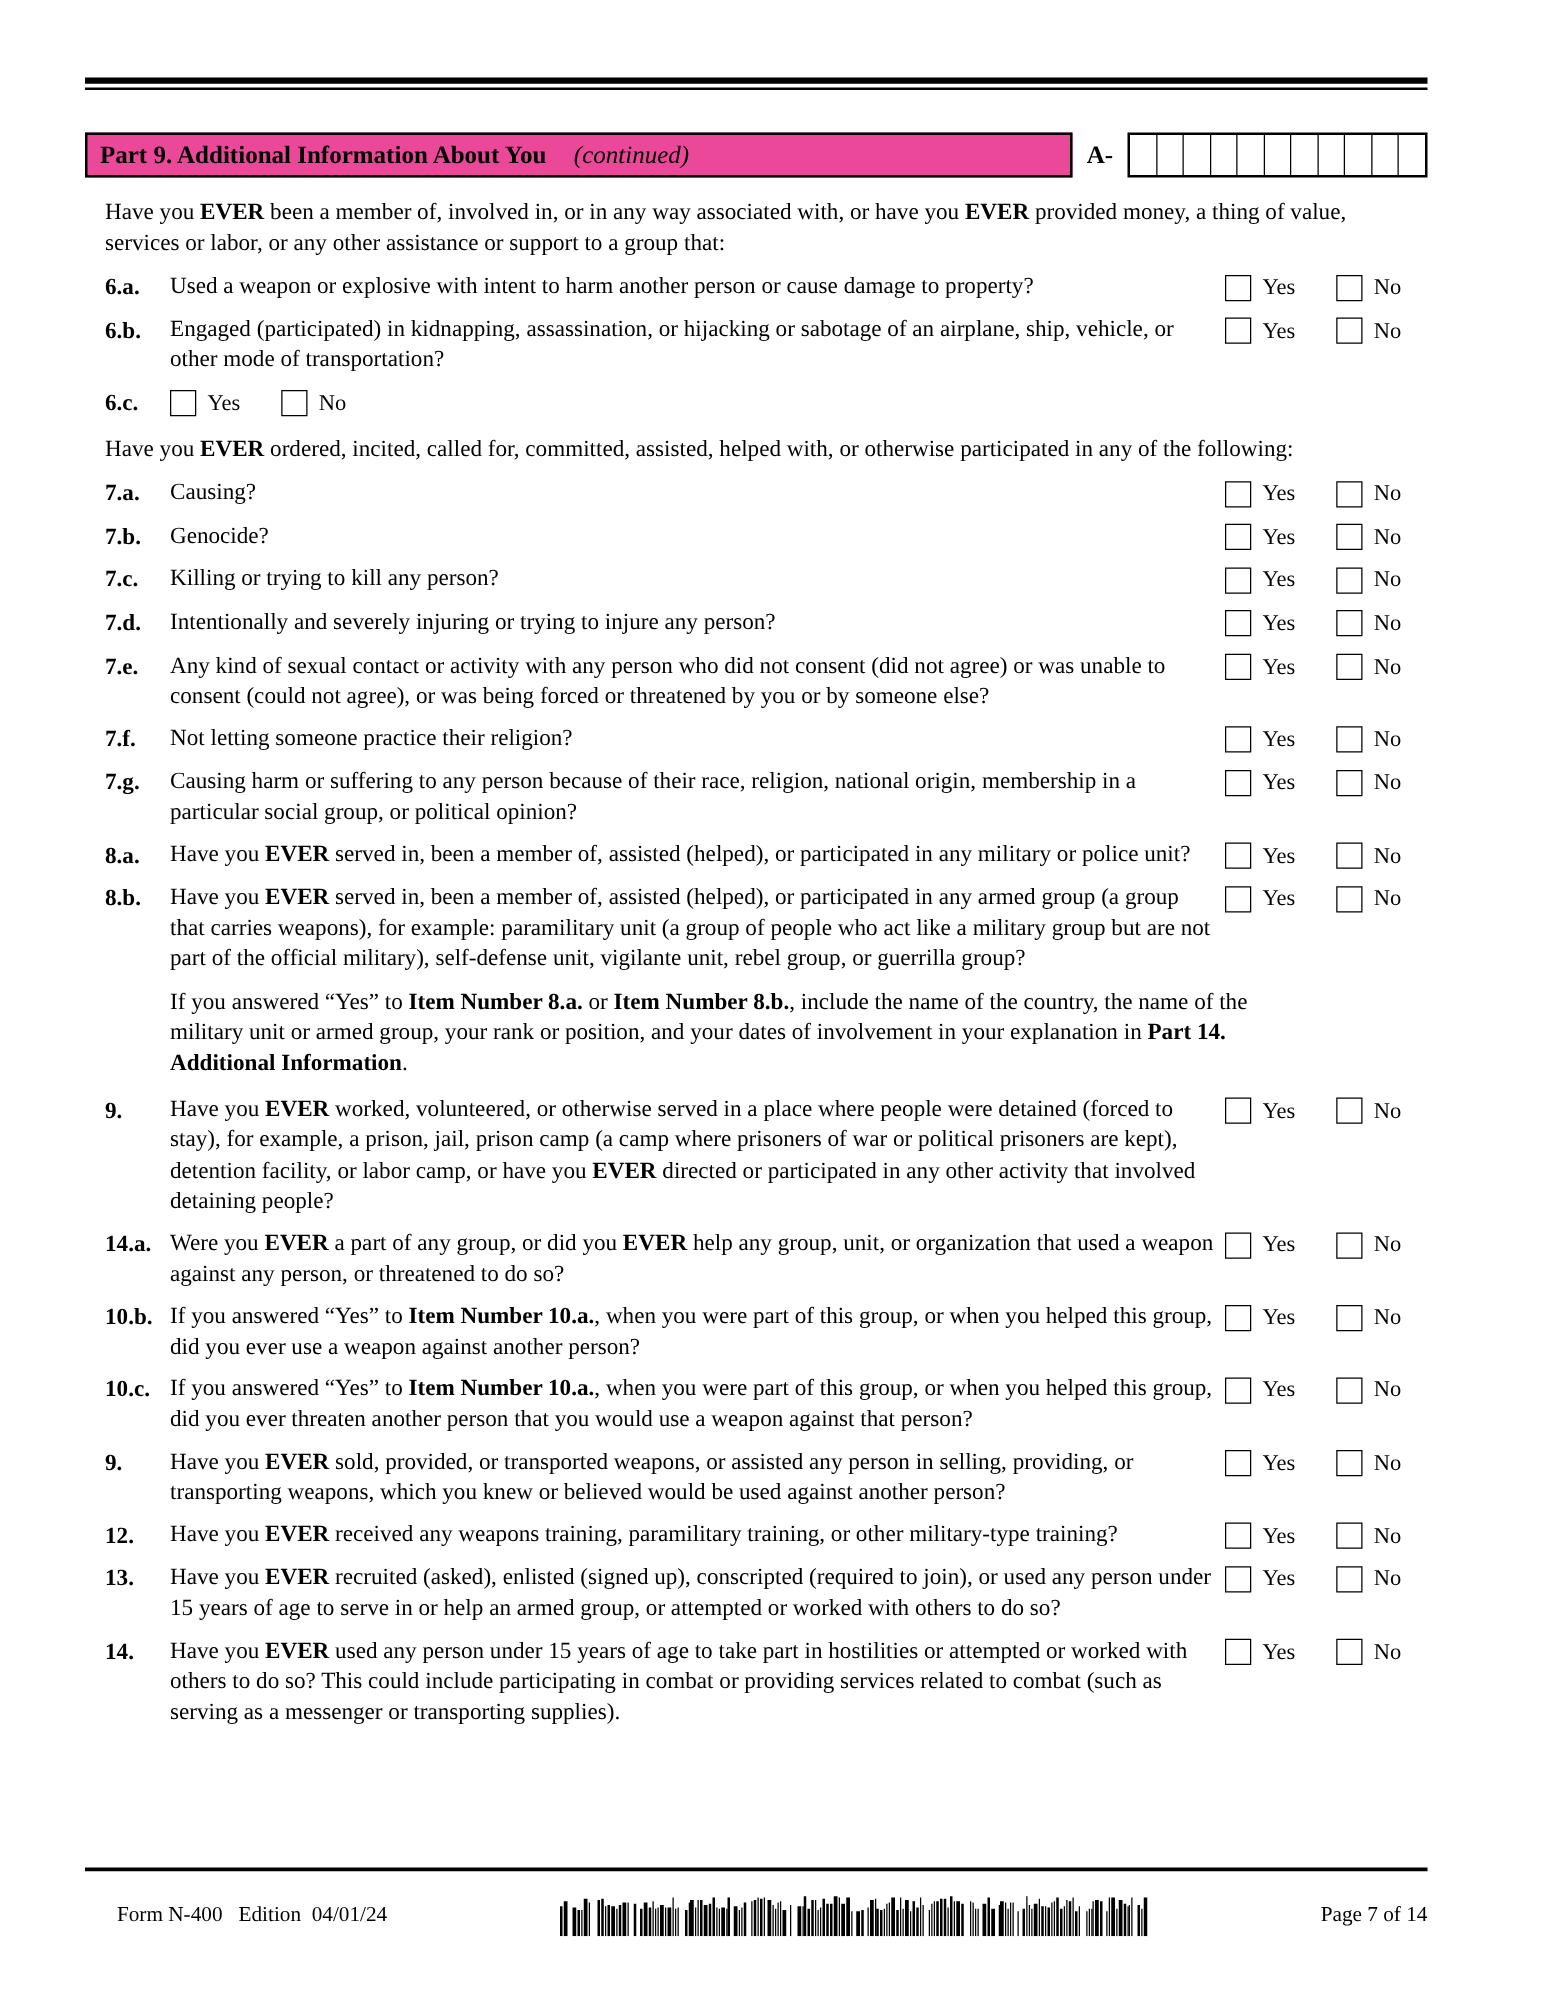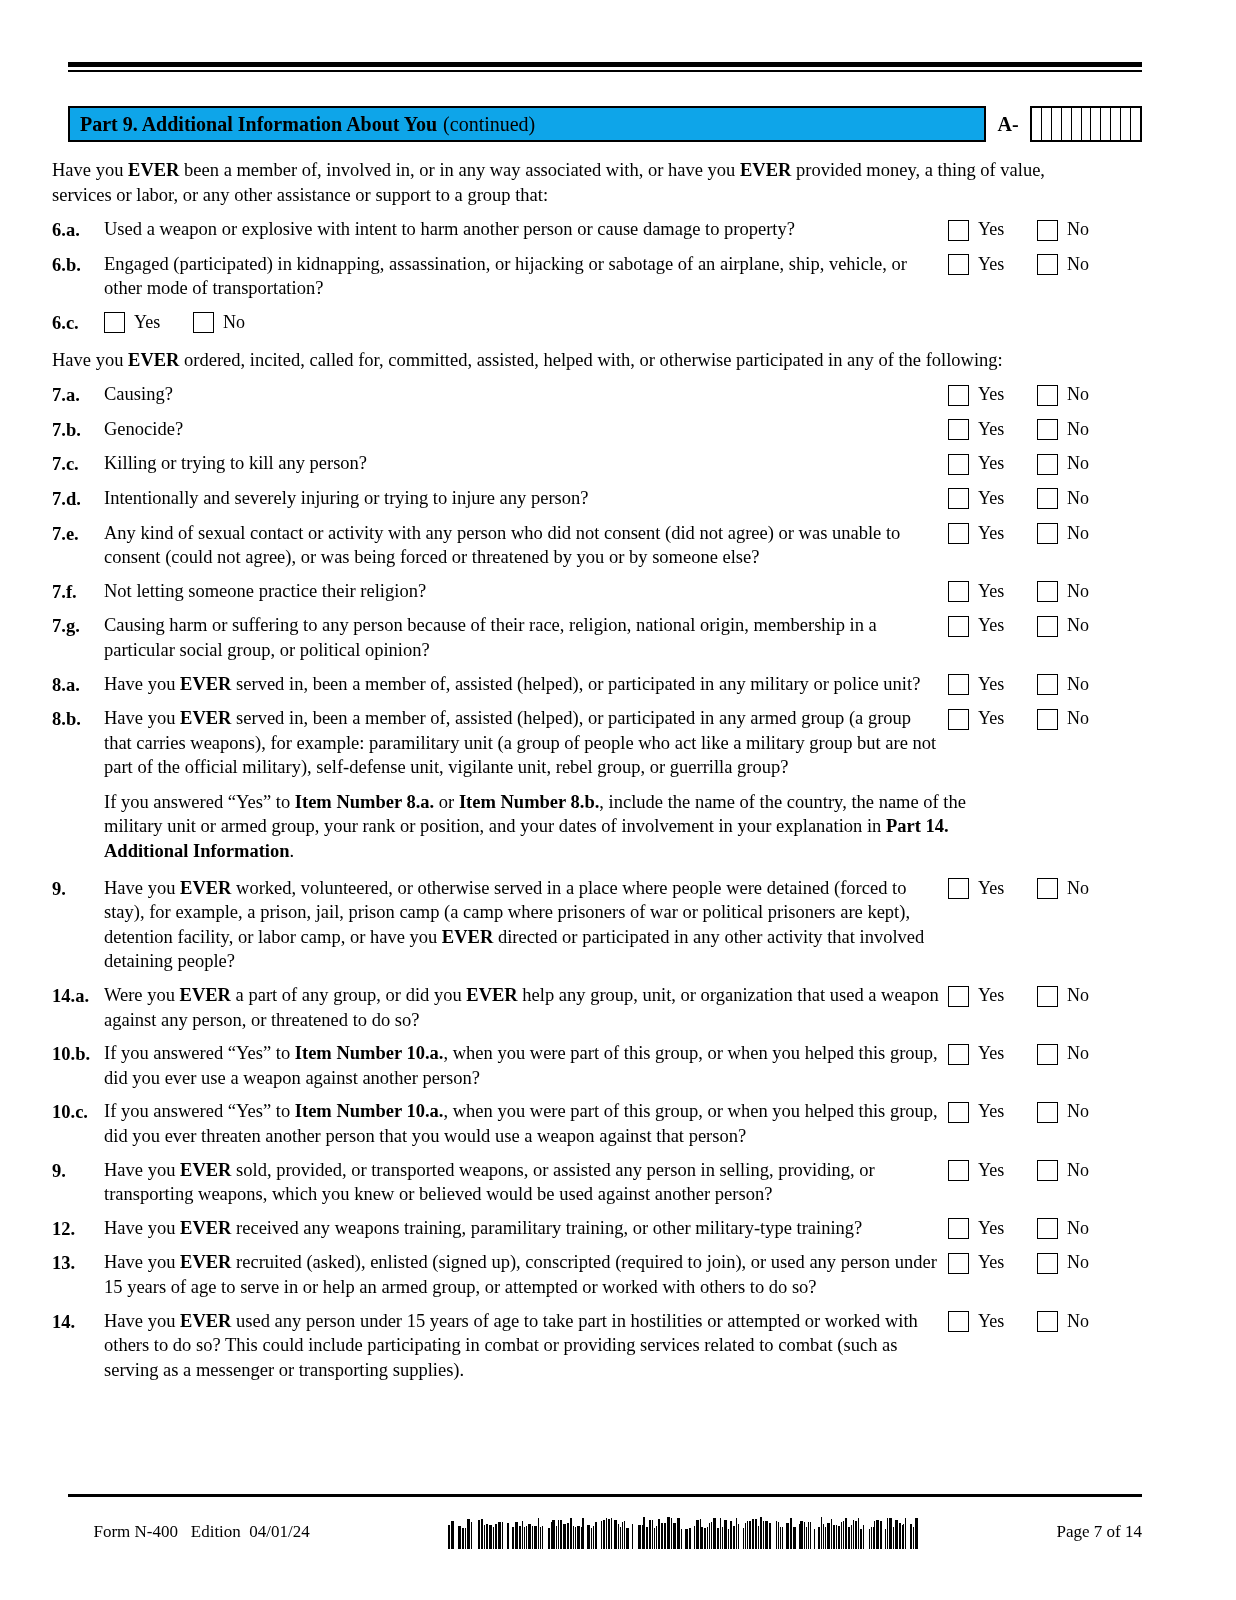--- a/index.html
+++ b/index.html
@@ -42,23 +42,23 @@
   .header-band {
     position: absolute;
     left: 68px;
     top: 106px;
     width: 1074px;
     height: 36px;
     display: flex;
     align-items: stretch;
   }
   .part-box {
-    width: 918px;
+    width: 790px;
     border: 2px solid #000;
-    background: #0ea5e9;
+    background: #ec4899;
     display: flex;
     align-items: center;
     padding-left: 10px;
     box-sizing: border-box;
     font-size: 20px;
   }
   .part-box b { font-weight: bold; }
   .part-cont { font-weight: normal; }
   .a-label {
     width: 44px;
@@ -76,21 +76,21 @@
   }
   .a-cells div {
     flex: 1;
     border-right: 1px solid #000;
   }
   .a-cells div:last-child { border-right: none; }
 
   
   .content {
     position: absolute;
-    left: 52px;
+    left: 84px;
     top: 152px;
     width: 1074px;
     font-size: 18.5px;
     line-height: 1.33;
   }
   .intro {
     margin: 6px 0 10px 0;
     padding-right: 70px;
     text-align: left;
   }
@@ -186,21 +186,21 @@
 
   <div class="top-rules">
     <div class="rule-thick"></div>
     <div class="rule-gap"></div>
     <div class="rule-thin"></div>
   </div>
 
   <div class="header-band">
     <div class="part-box">
       <b>Part 9.  Additional Information About You</b>
-      <span class="part-cont" style="margin-left:6px;">(continued)</span>
+      <span class="part-cont" style="margin-left:22px;font-style:italic;">(continued)</span>
     </div>
     <div class="a-label">A-</div>
     <div class="a-cells" id="a-cells">
         <div></div>
         <div></div>
         <div></div>
         <div></div>
         <div></div>
         <div></div>
         <div></div>

